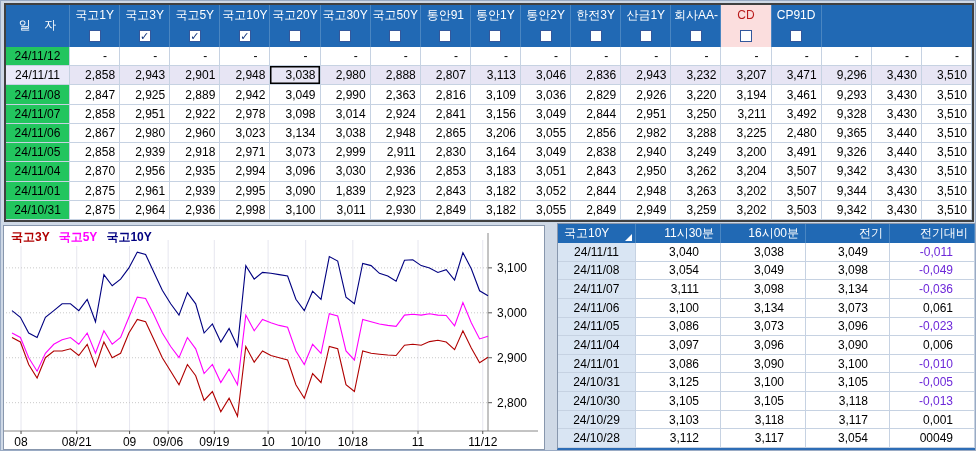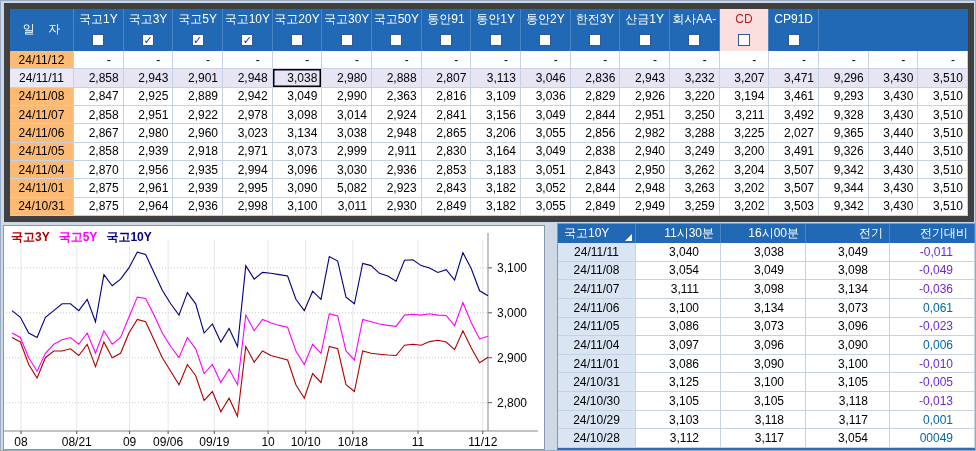--- a/index.html
+++ b/index.html
@@ -2,36 +2,36 @@
 <html><head>
 <meta charset="utf-8">
 <style>
   * { margin:0; padding:0; box-sizing:border-box; }
   body { font-family:"Liberation Sans","DejaVu Sans",sans-serif; }
   .app { position:relative; width:976px; height:451px; background:#cfd9e6; overflow:hidden;
          border:1px solid #9aabc4; }
 
   
   .rates-table { position:absolute; left:3px; top:2px; width:970px; height:219px;
-                 border:6px solid #404040; background:#fff; }
+                 border:2px solid #404040; background:#fff; }
   .t-head { display:grid; grid-template-columns:64px repeat(18,1fr); height:42px; background:#2169b4; }
   .hcell { border-right:1px solid #4a86c2; display:flex; flex-direction:column; align-items:center;
            justify-content:space-between; padding:4px 0 5px; color:#fff; font-size:12px; overflow:hidden; }
   .hcell .lbl { line-height:13px; white-space:nowrap; }
   .hcell.datehead { justify-content:center; letter-spacing:5px; padding-left:5px; }
   .hcell.hl { background:#fbdede; color:#b91c1c; }
   .cb { width:12px; height:12px; background:#fff; border:1px solid #33589c; display:flex;
         align-items:center; justify-content:center; font-size:11px; font-weight:bold;
         color:#10337c; line-height:1; cursor:pointer; }
   .t-body { display:flex; flex-direction:column; height:calc(100% - 42px); }
   .trow { flex:1; display:grid; grid-template-columns:64px repeat(18,1fr); }
   .cell { border-right:1px solid #c6d2e2; border-bottom:1px solid #c6d2e2; display:flex;
           align-items:center; justify-content:flex-end; padding-right:4px; font-size:12px;
           background:#fff; color:#000; overflow:hidden; }
-  .cell.datec { justify-content:center; padding-right:0; background:#fdba74; }
+  .cell.datec { justify-content:center; padding-right:0; background:#22c55e; }
   .trow.sel .cell { background:#e7e5f4; }
   .trow.sel .cell.datec { background:#e9e9f8; }
   .cell.cursor { box-shadow:inset 0 0 0 1.5px #000; }
   .cell.dash { padding-right:12px; }
 
   
   .chart-panel { position:absolute; left:2px; top:224px; width:542px; height:225px;
                  background:#fff; border:1px solid #8897ad; }
   .legend { position:absolute; left:7px; top:3px; font-size:12px; font-weight:bold;
             display:flex; gap:9px; z-index:2; background:#fff; padding-right:4px; }
@@ -45,21 +45,21 @@
         padding-right:6px; color:#fff; font-size:12px; border-right:1px solid #4a86c2; }
   .qh.first { justify-content:flex-start; padding-left:6px; }
   .tri { position:absolute; right:3px; bottom:2px; width:0; height:0;
          border-left:7px solid transparent; border-bottom:7px solid #fff; }
   .q-body { display:flex; flex-direction:column; height:calc(100% - 19px); }
   .qrow { flex:1; display:grid; grid-template-columns:78px 85px 85px 84px 85px; }
   .qcell { border-right:1px solid #c6d2e2; border-bottom:1px solid #c6d2e2; display:flex;
            align-items:center; justify-content:flex-end; padding-right:21px; font-size:12px;
            background:#fff; color:#000; }
   .qcell.datec { justify-content:center; padding-right:0; background:#d9e5f3; }
-  .qcell.up { color:#0369a1; }
+  .qcell.up { color:#000000; }
   .qcell.down { color:#6d28d9; }
 </style>
 </head>
 <body>
 
 <div class="app">
 
   <div class="rates-table">
     <div class="t-head" id="t-head">
         <div class="hcell datehead">
@@ -220,21 +220,21 @@
           <div class="cell">3,134</div>
           <div class="cell">3,038</div>
           <div class="cell">2,948</div>
           <div class="cell">2,865</div>
           <div class="cell">3,206</div>
           <div class="cell">3,055</div>
           <div class="cell">2,856</div>
           <div class="cell">2,982</div>
           <div class="cell">3,288</div>
           <div class="cell">3,225</div>
-          <div class="cell">2,027</div>
+          <div class="cell">2,480</div>
           <div class="cell">9,365</div>
           <div class="cell">3,440</div>
           <div class="cell">3,510</div>
         </div>
         <div class="trow">
           <div class="cell datec">24/11/05</div>
           <div class="cell">2,858</div>
           <div class="cell">2,939</div>
           <div class="cell">2,918</div>
           <div class="cell">2,971</div>
@@ -274,21 +274,21 @@
           <div class="cell">3,430</div>
           <div class="cell">3,510</div>
         </div>
         <div class="trow">
           <div class="cell datec">24/11/01</div>
           <div class="cell">2,875</div>
           <div class="cell">2,961</div>
           <div class="cell">2,939</div>
           <div class="cell">2,995</div>
           <div class="cell">3,090</div>
-          <div class="cell">5,082</div>
+          <div class="cell">1,839</div>
           <div class="cell">2,923</div>
           <div class="cell">2,843</div>
           <div class="cell">3,182</div>
           <div class="cell">3,052</div>
           <div class="cell">2,844</div>
           <div class="cell">2,948</div>
           <div class="cell">3,263</div>
           <div class="cell">3,202</div>
           <div class="cell">3,507</div>
           <div class="cell">9,344</div>

